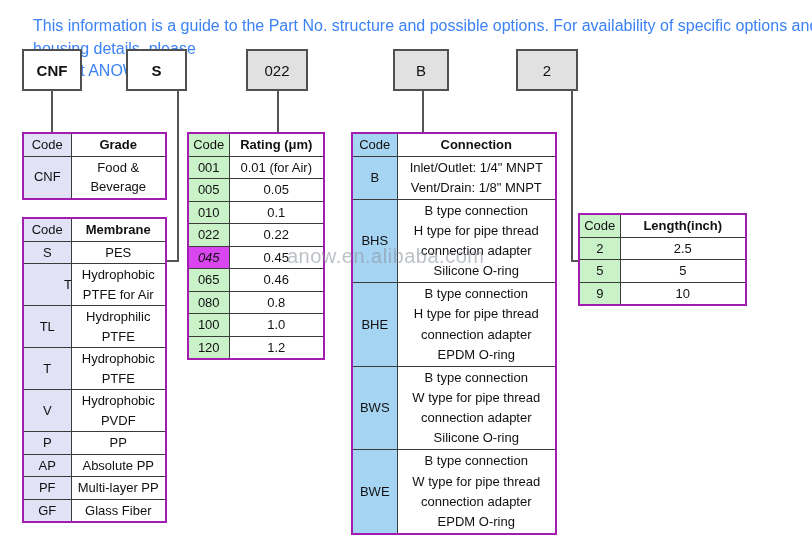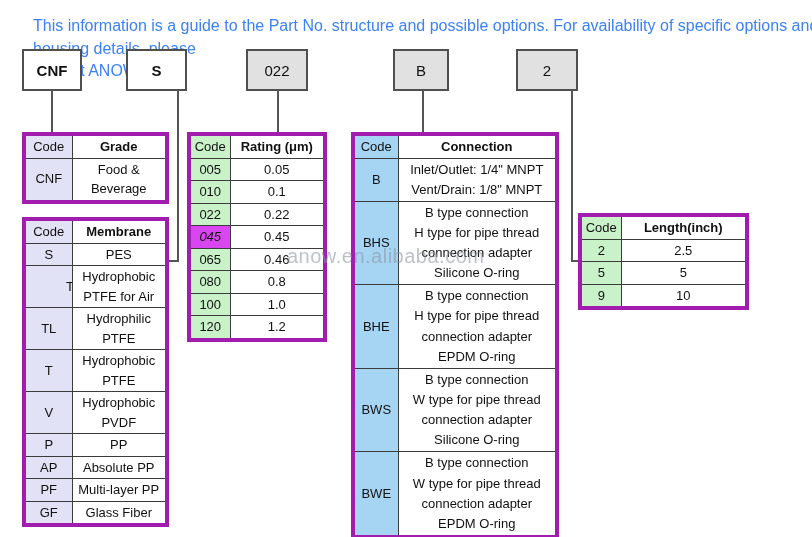--- a/index.html
+++ b/index.html
@@ -14,21 +14,21 @@
   .pbox {
     position:absolute; top:49px; height:42px; box-sizing:border-box;
     border:2px solid #4f4f4f; background:#ffffff;
     display:flex; align-items:center; justify-content:center;
     font-size:15px; color:#111;
   }
   .pbox.bold { font-weight:bold; }
   .connector { position:absolute; background:#555555; }
   table.ptable {
     position:absolute; border-collapse:collapse; table-layout:fixed;
-    background:#ffffff; border:4px solid #a21caf;
+    background:#ffffff; border:2px solid #a21caf;
   }
   .ptable th, .ptable td {
     border:1px solid #3b3b3b; text-align:center; vertical-align:middle;
     padding:1px 3px; font-size:13px; line-height:1.5; color:#111;
     white-space:pre-line; overflow:hidden;
   }
   .ptable th { font-weight:bold; }
   .ptable th.code { font-weight:normal; }
   #t-grade      { left:22px;  top:132px; width:143px; }
   #t-membrane   { left:22px;  top:217px; width:143px; }
@@ -147,20 +147,24 @@
         <col style="width:95px">
       </colgroup>
   <thead>
         <tr>
           <th class="code" style="background: rgb(201, 242, 201);">Code</th>
           <th>Rating (μm)</th>
         </tr>
       </thead>
       <tbody>
         <tr>
+          <td style="background: rgb(201, 242, 201);">001</td>
+          <td>0.01 (for Air)</td>
+        </tr>
+        <tr>
           <td style="background: rgb(201, 242, 201);">005</td>
           <td>0.05</td>
         </tr>
         <tr>
           <td style="background: rgb(201, 242, 201);">010</td>
           <td>0.1</td>
         </tr>
         <tr>
           <td style="background: rgb(201, 242, 201);">022</td>
           <td>0.22</td>

